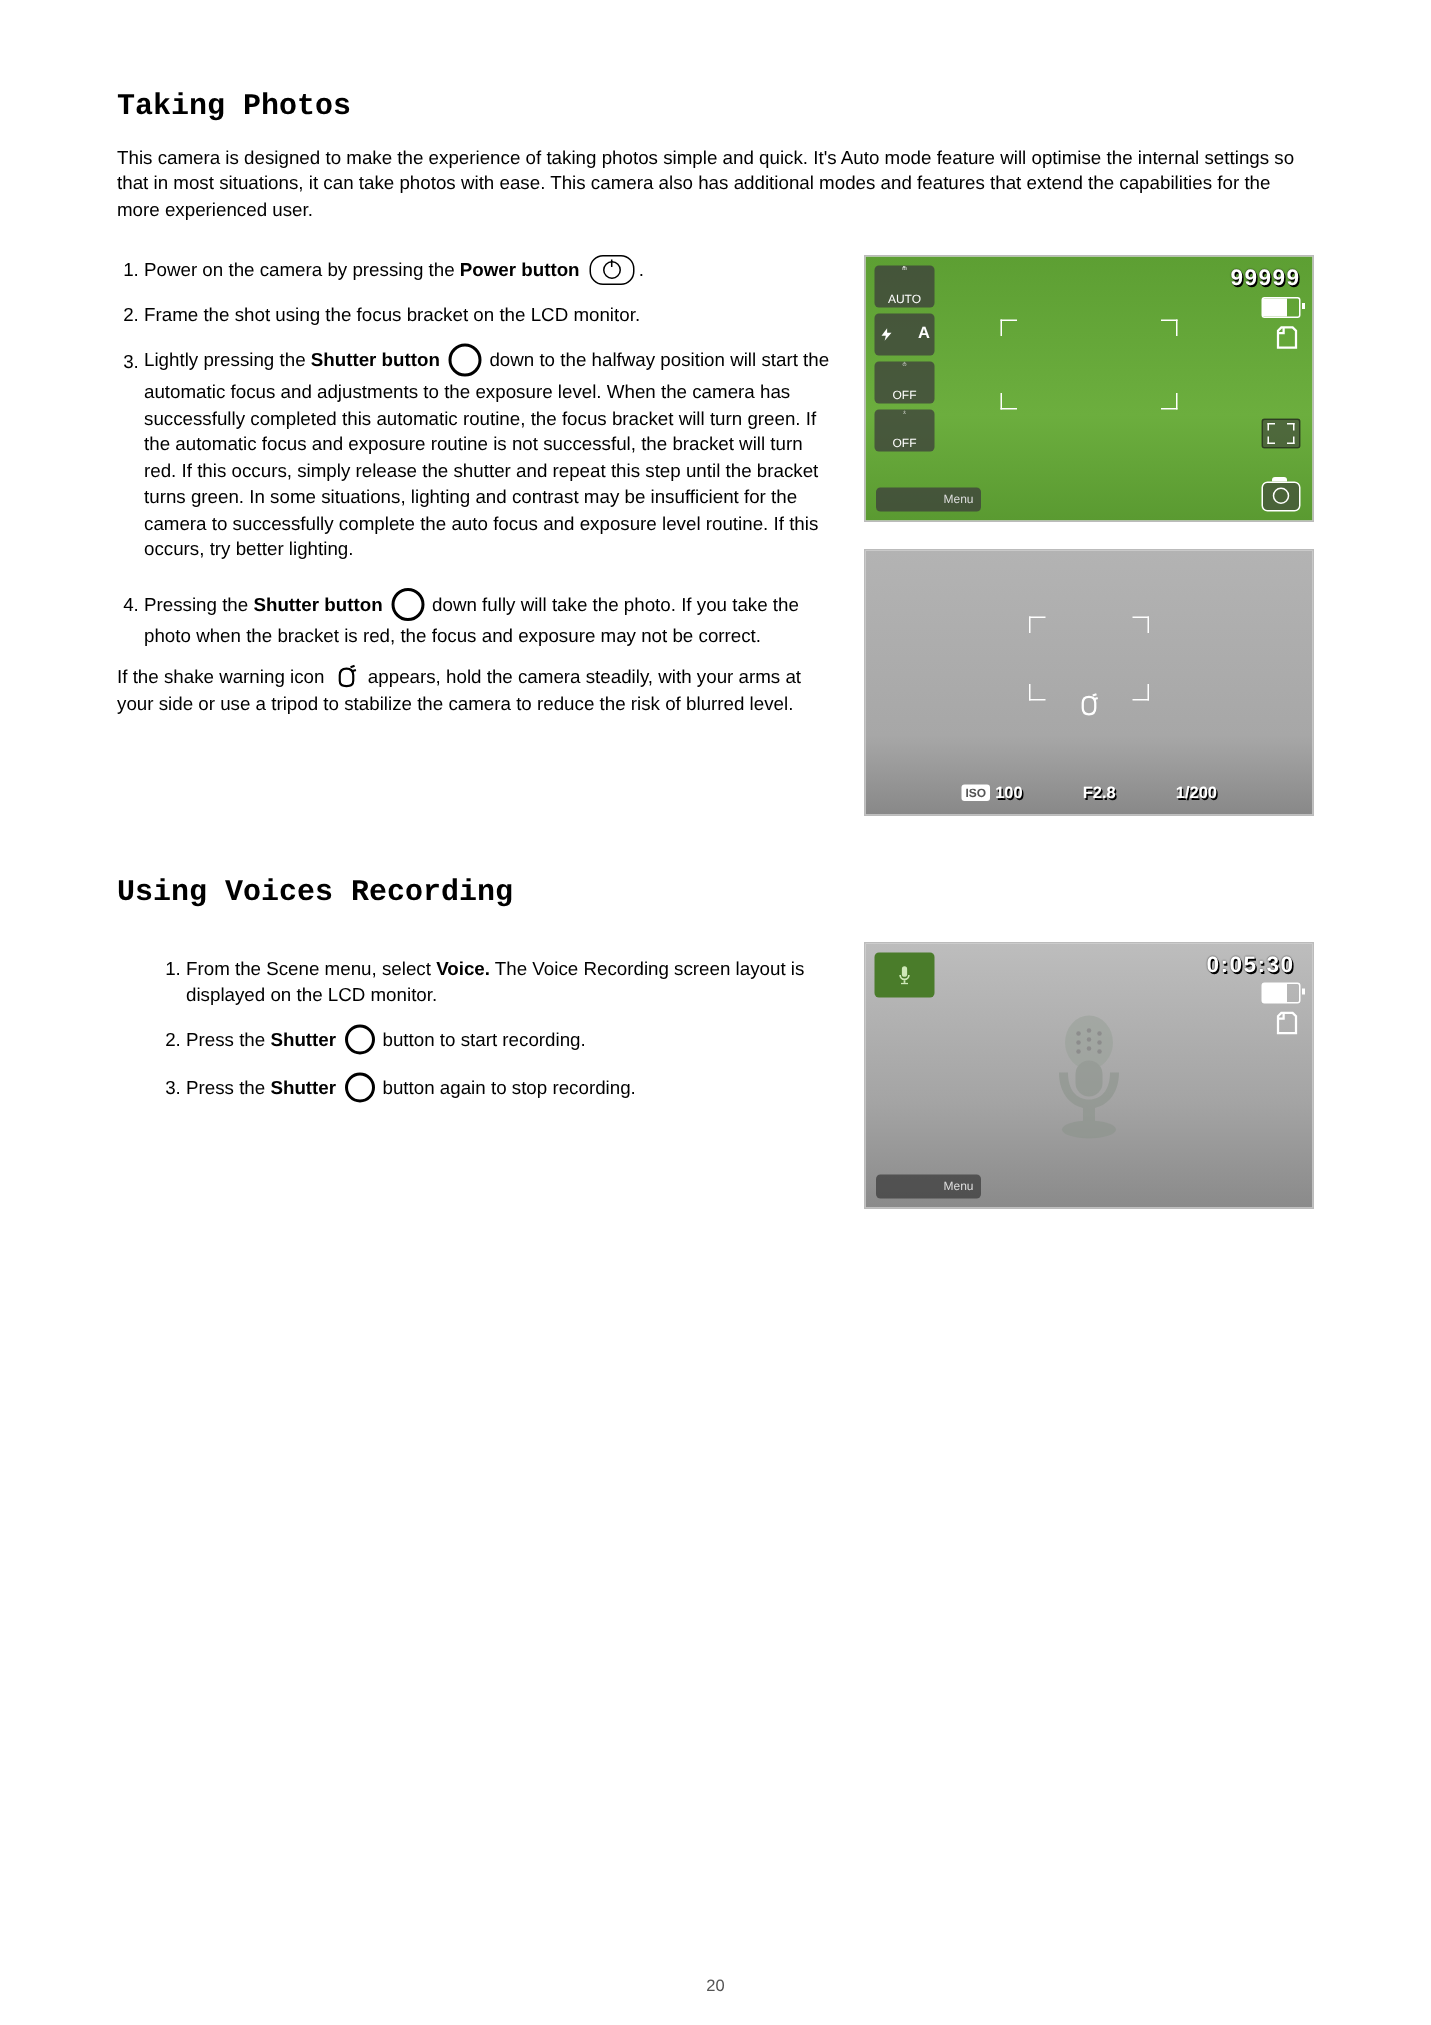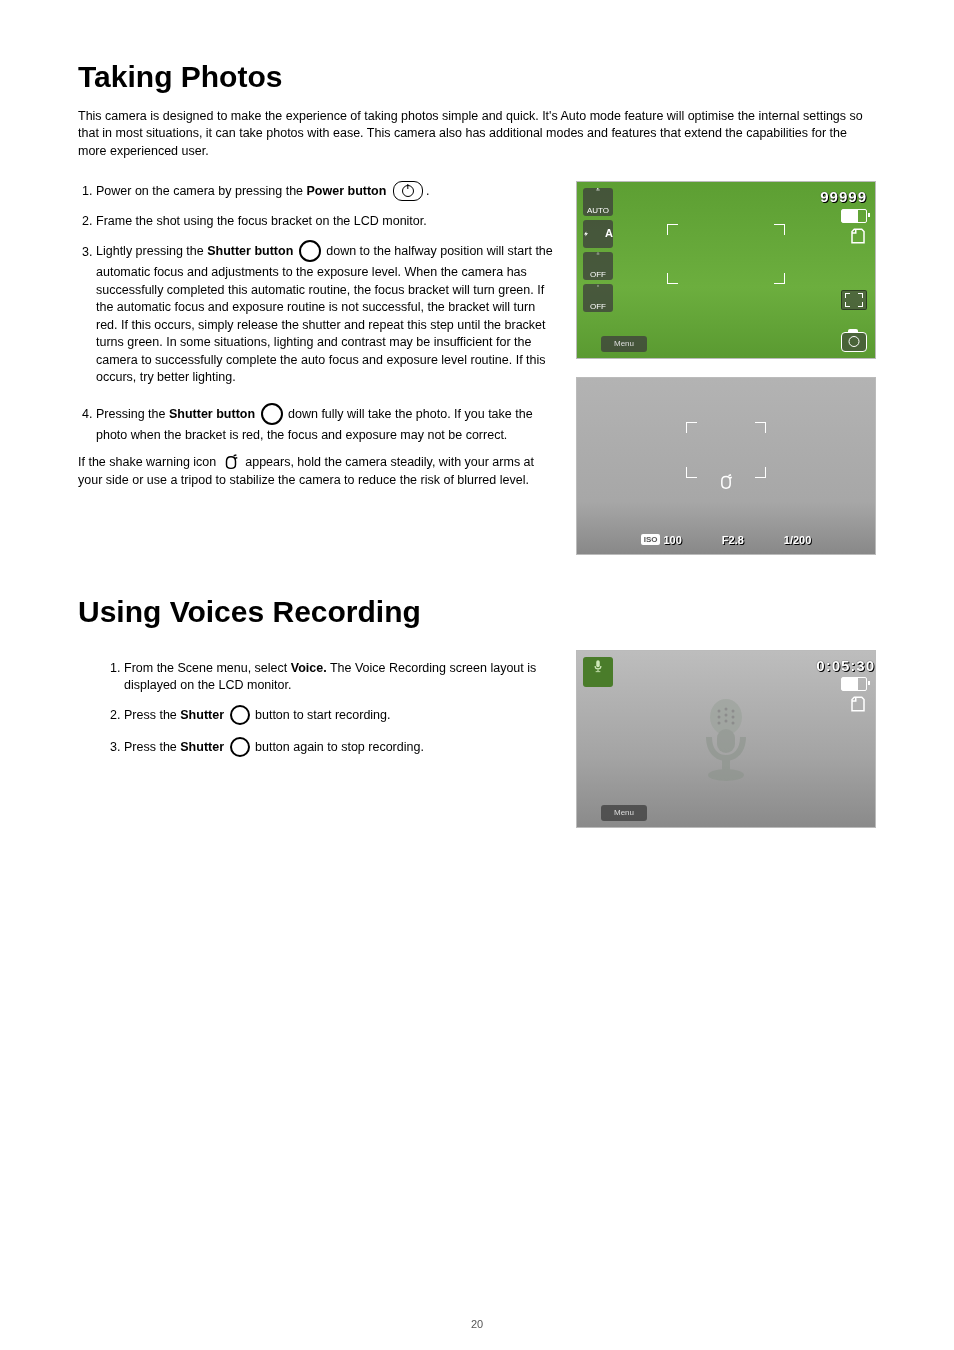--- a/index.html
+++ b/index.html
@@ -16,23 +16,24 @@
     padding: 60px 78px 40px 78px;
     position: relative;
   }
   h1 {
     font-size: 36px;
     font-weight: normal;
     margin: 0 0 28px 0;
     letter-spacing: 0.5px;
   }
   h2 {
-    font-size: 30px;
+    font-size: 20px;
     font-weight: 700;
     margin: 0 0 14px 0;
+    font-family: Liberation Mono, monospace;
   }
   .row {
     display: flex;
     gap: 18px;
     align-items: flex-start;
     margin-top: 21px;
   }
   .col-text {
     flex: 1 1 0;
     min-width: 0;
@@ -129,43 +130,45 @@
     background: linear-gradient(180deg, #b3b3b3 0%, #a7a7a7 70%, #888 100%);
   }
   .lcd .left-col {
     position: absolute;
     top: 6px; left: 6px;
     display: flex;
     flex-direction: column;
     gap: 4px;
   }
   .lcd .ibox {
-    width: 30px; height: 28px;
+    width: 40px; height: 28px;
     background: rgba(60,60,60,0.75);
     border-radius: 3px;
     color: #fff;
     font-size: 8px;
     display: flex;
     flex-direction: column;
     align-items: center;
+    justify-content: center;
     line-height: 1.05;
     gap: 16px;
   }
   .lcd .ibox svg { width: 14px; height: 14px; }
   .lcd .menu {
     position: absolute;
-    bottom: 6px; left: 24px;
-    width: 46px; height: 16px;
+    bottom: 6px; left: 7px;
+    width: 30px; height: 16px;
     background: rgba(60,60,60,0.75);
     border-radius: 3px;
     color: #ddd;
     font-size: 8px;
     display: flex;
     align-items: center;
     justify-content: center;
+    padding-left: 40px;
   }
   .lcd .top-right {
     position: absolute;
     top: 6px; right: 8px;
     display: flex;
     flex-direction: column;
     align-items: flex-end;
     gap: 4px;
   }
   .lcd .num9 {
@@ -268,21 +271,21 @@
     color: #fff;
   }
   
   .lcd .mic-big {
     position: absolute;
     top: 46px; left: 50%;
     transform: translateX(-50%);
     color: #888; opacity: 0.6;
   }
   .lcd .timer {
-    position: absolute; top: 6px; right: 0;
+    position: absolute; top: 6px; right: 12px;
     color: #fff; font-weight: bold; font-size: 15px;
     letter-spacing: 1px;
     text-shadow: 1px 1px 0 #000, 0 0 1px #000;
   }
   .lcd .ibox.mic-icon svg { width: 14px; height: 18px; }
   .sec2 {
     margin-top: 40px;
   }
   .sec3 {
     margin-top: 21px;

